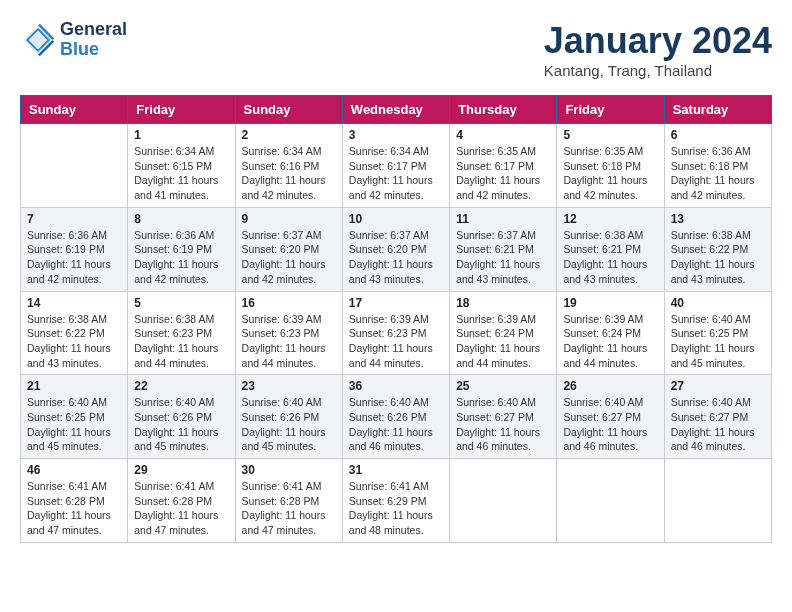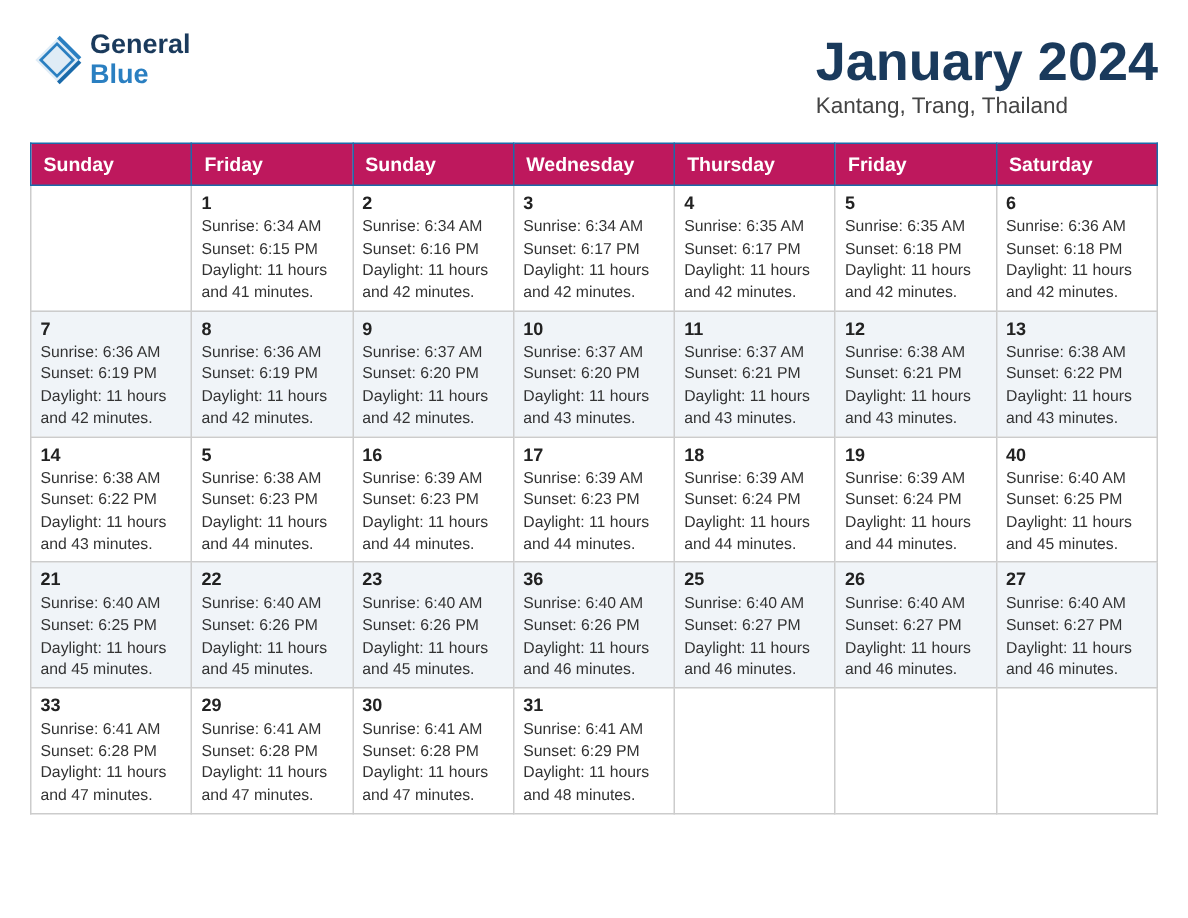--- a/index.html
+++ b/index.html
@@ -233,21 +233,21 @@
           <div class="day-num">26</div>
           <div class="day-detail">Sunrise: 6:40 AM<br>Sunset: 6:27 PM<br>Daylight: 11 hours and 46 minutes.</div>
         </td>
         <td>
           <div class="day-num">27</div>
           <div class="day-detail">Sunrise: 6:40 AM<br>Sunset: 6:27 PM<br>Daylight: 11 hours and 46 minutes.</div>
         </td>
       </tr>
       <tr>
         <td>
-          <div class="day-num">33</div>
+          <div class="day-num">46</div>
           <div class="day-detail">Sunrise: 6:41 AM<br>Sunset: 6:28 PM<br>Daylight: 11 hours and 47 minutes.</div>
         </td>
         <td>
           <div class="day-num">29</div>
           <div class="day-detail">Sunrise: 6:41 AM<br>Sunset: 6:28 PM<br>Daylight: 11 hours and 47 minutes.</div>
         </td>
         <td>
           <div class="day-num">30</div>
           <div class="day-detail">Sunrise: 6:41 AM<br>Sunset: 6:28 PM<br>Daylight: 11 hours and 47 minutes.</div>
         </td>

